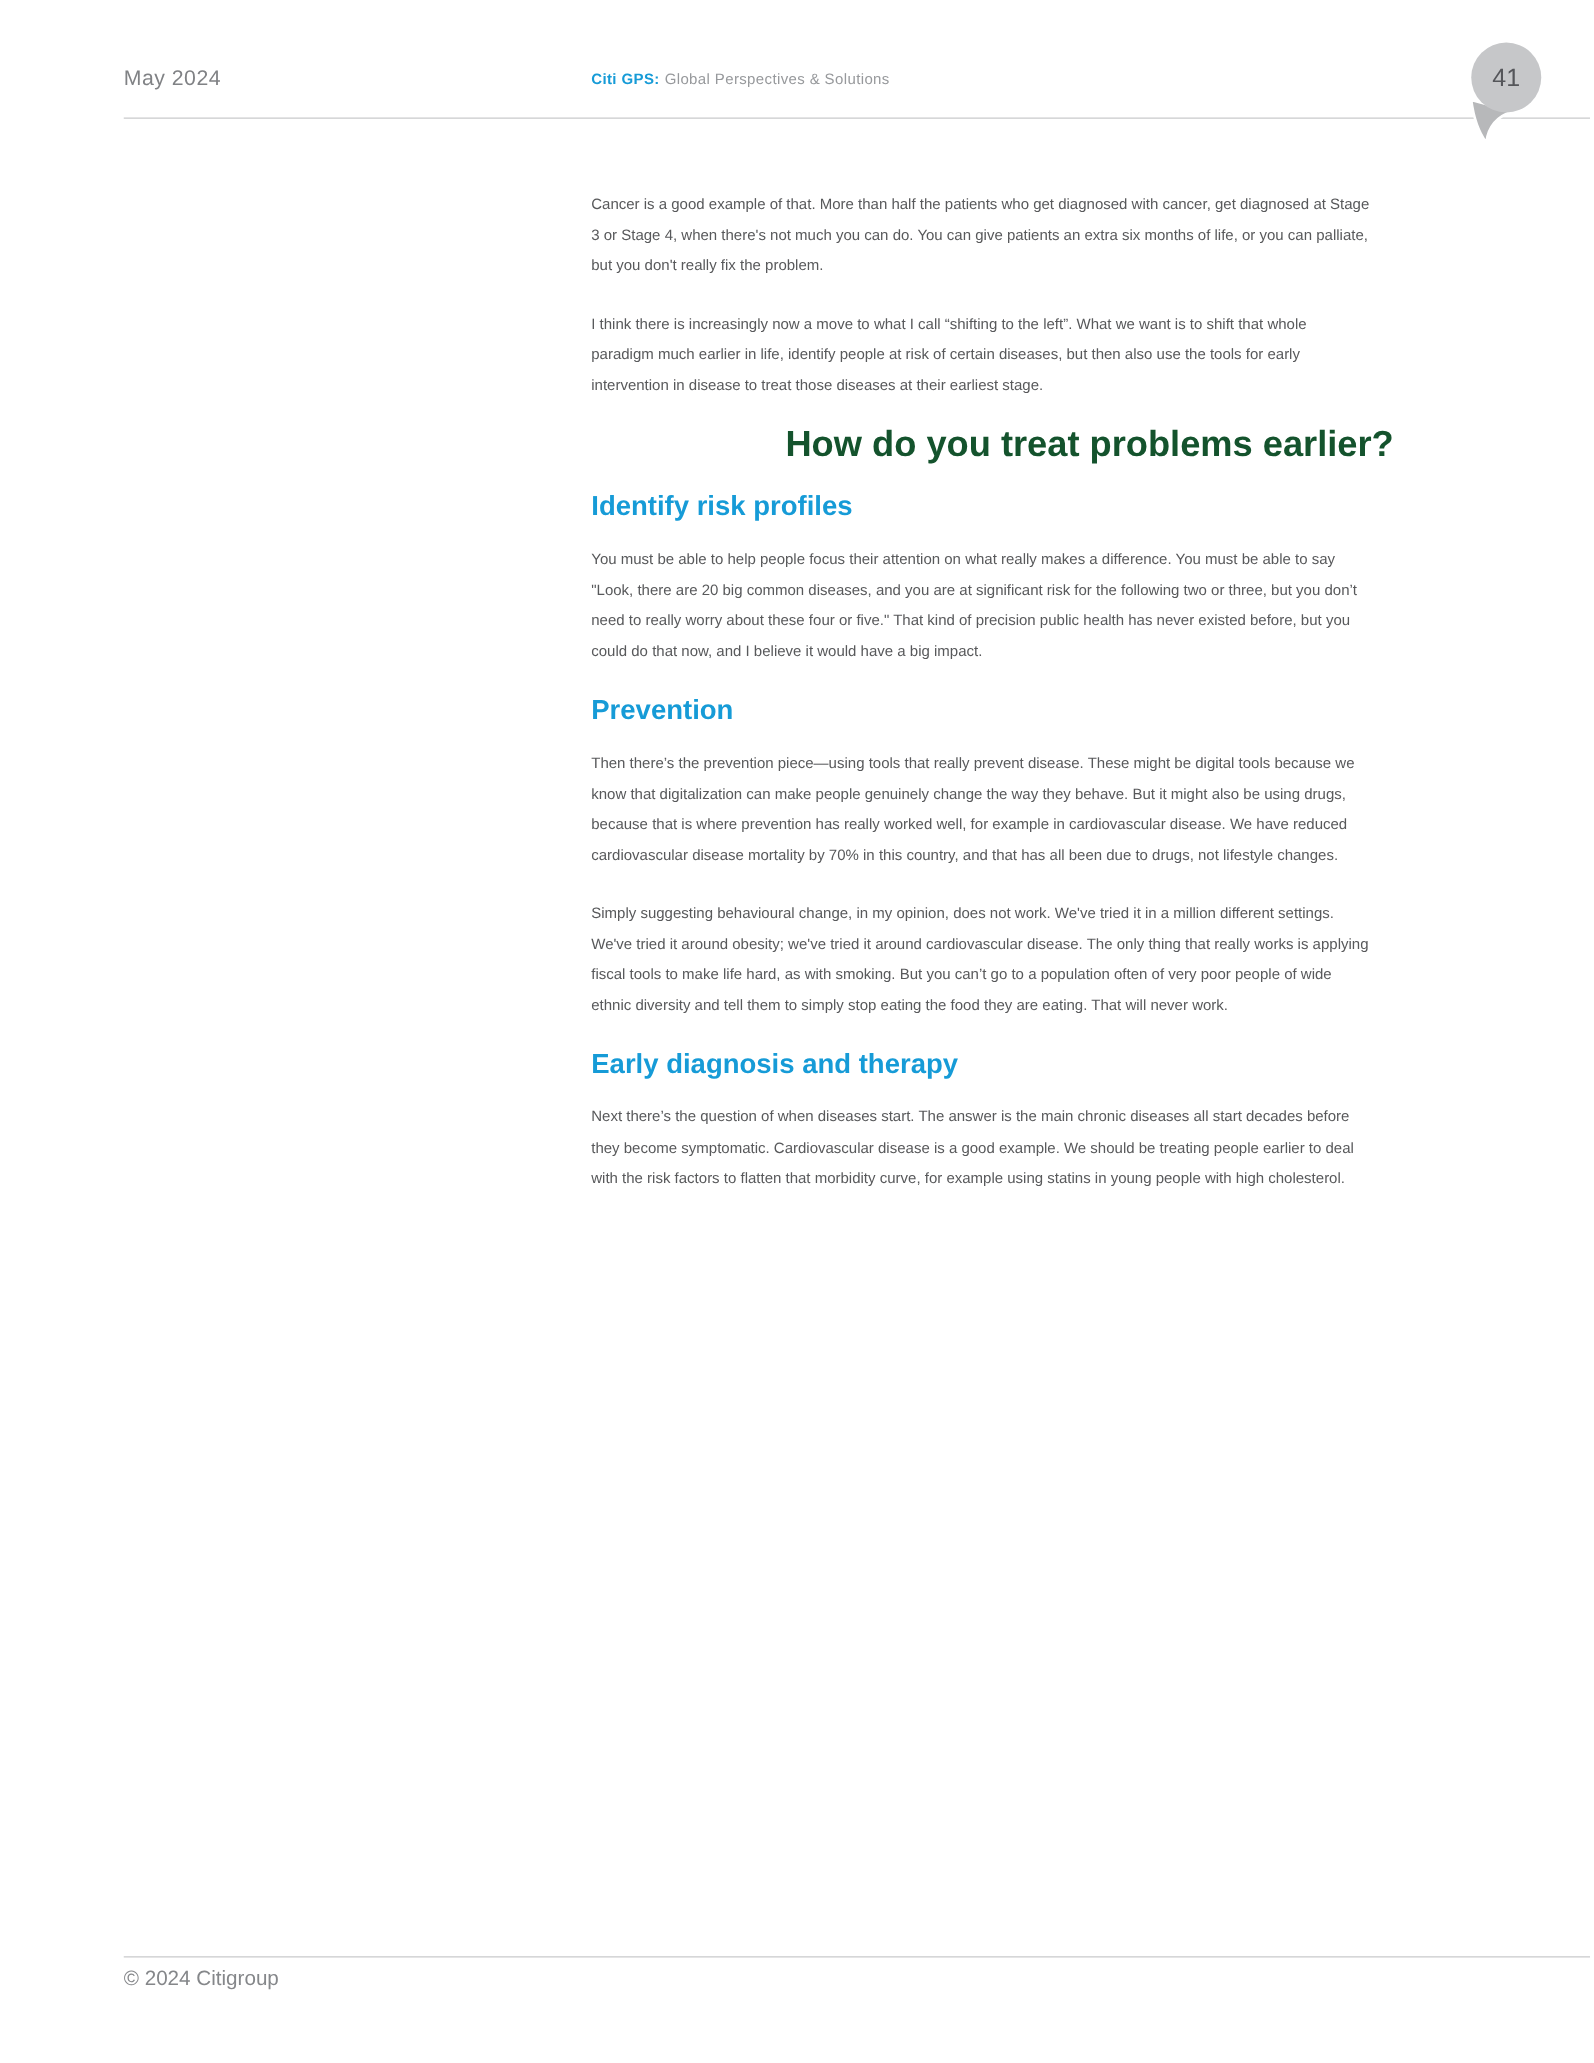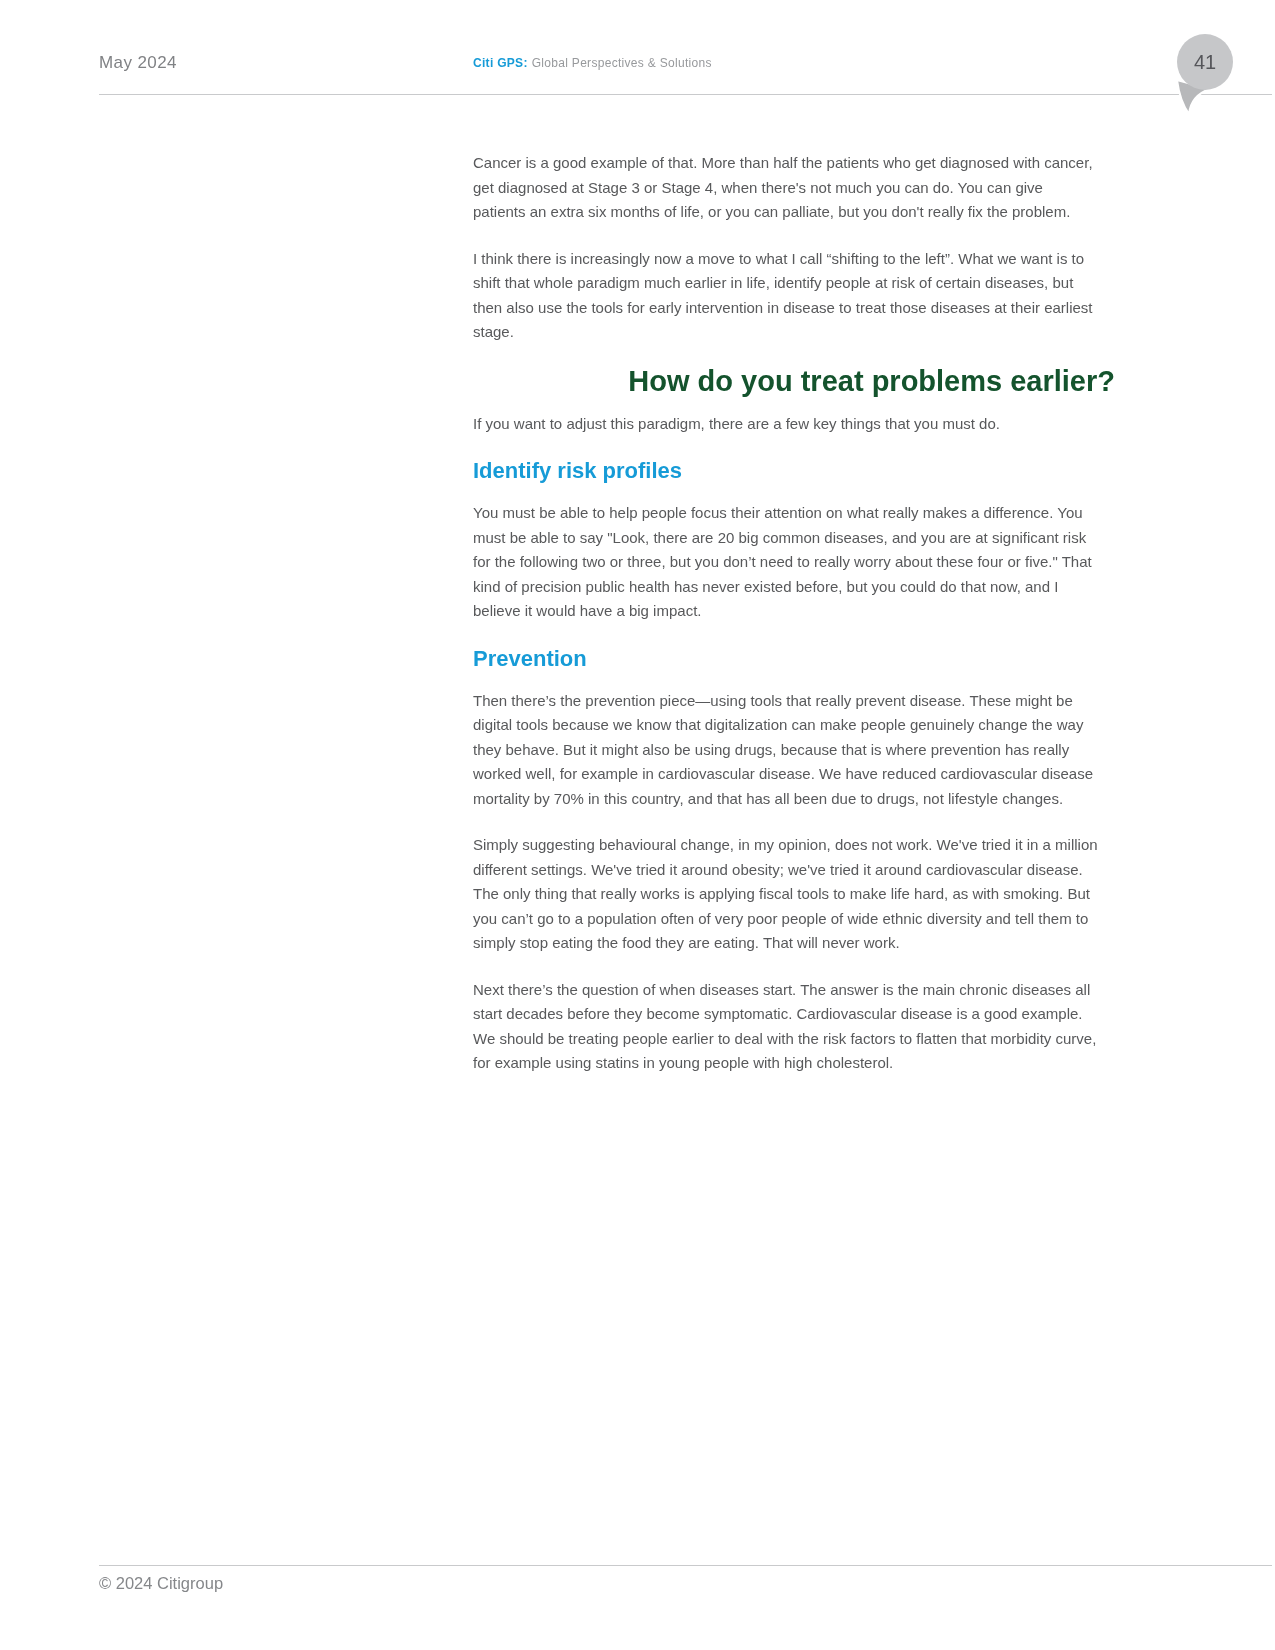--- a/index.html
+++ b/index.html
@@ -67,21 +67,21 @@
   
   .article {
     position: absolute;
     left: 473px;
     top: 151px;
     width: 642px;
     color: #58595b;
   }
   .article p {
     margin: 0 17px 22px 0;
-    font-size: 15px;
+    font-size: 12px;
     line-height: 24.5px;
   }
   .article h1 {
     margin: 23px 0 17px 0;
     font-size: 29px;
     line-height: 27px;
     font-weight: bold;
     color: #14532d;
     text-align: right;
   }
@@ -127,25 +127,25 @@
   <svg class="page-badge" viewBox="0 0 72 86">
     <path d="M 9 50 C 11 65 15 76 21 84 C 22.5 71 30 63 42 59 Z" fill="#b7b8ba" stroke="#ffffff" stroke-width="2"></path>
     <circle cx="37" cy="32" r="28" fill="#c6c7c9"></circle>
     <text x="37" y="39" text-anchor="middle" font-size="20" fill="#55565a" font-family="Liberation Sans, sans-serif">41</text>
   </svg>
 
   <main class="article">
       <p>Cancer is a good example of that. More than half the patients who get diagnosed with cancer, get diagnosed at Stage 3 or Stage 4, when there's not much you can do. You can give patients an extra six months of life, or you can palliate, but you don't really fix the problem.</p>
       <p>I think there is increasingly now a move to what I call “shifting to the left”. What we want is to shift that whole paradigm much earlier in life, identify people at risk of certain diseases, but then also use the tools for early intervention in disease to treat those diseases at their earliest stage.</p>
       <h1>How do you treat problems earlier?</h1>
-      <p>If you want to adjust this paradigm, there are a few key things that you must do.</p>
       <h2>Identify risk profiles</h2>
       <p>You must be able to help people focus their attention on what really makes a difference. You must be able to say "Look, there are 20 big common diseases, and you are at significant risk for the following two or three, but you don’t need to really worry about these four or five." That kind of precision public health has never existed before, but you could do that now, and I believe it would have a big impact.</p>
       <h2>Prevention</h2>
       <p>Then there’s the prevention piece—using tools that really prevent disease. These might be digital tools because we know that digitalization can make people genuinely change the way they behave. But it might also be using drugs, because that is where prevention has really worked well, for example in cardiovascular disease. We have reduced cardiovascular disease mortality by 70% in this country, and that has all been due to drugs, not lifestyle changes.</p>
       <p>Simply suggesting behavioural change, in my opinion, does not work. We've tried it in a million different settings. We've tried it around obesity; we've tried it around cardiovascular disease. The only thing that really works is applying fiscal tools to make life hard, as with smoking. But you can’t go to a population often of very poor people of wide ethnic diversity and tell them to simply stop eating the food they are eating. That will never work.</p>
+      <h2>Early diagnosis and therapy</h2>
       <p>Next there’s the question of when diseases start. The answer is the main chronic diseases all start decades before they become symptomatic. Cardiovascular disease is a good example. We should be treating people earlier to deal with the risk factors to flatten that morbidity curve, for example using statins in young people with high cholesterol.</p>
     </main>
 
   <div class="footer-rule"></div>
   <div class="footer-copyright">© 2024 Citigroup</div>
 
 </div>
 
 </body></html>

